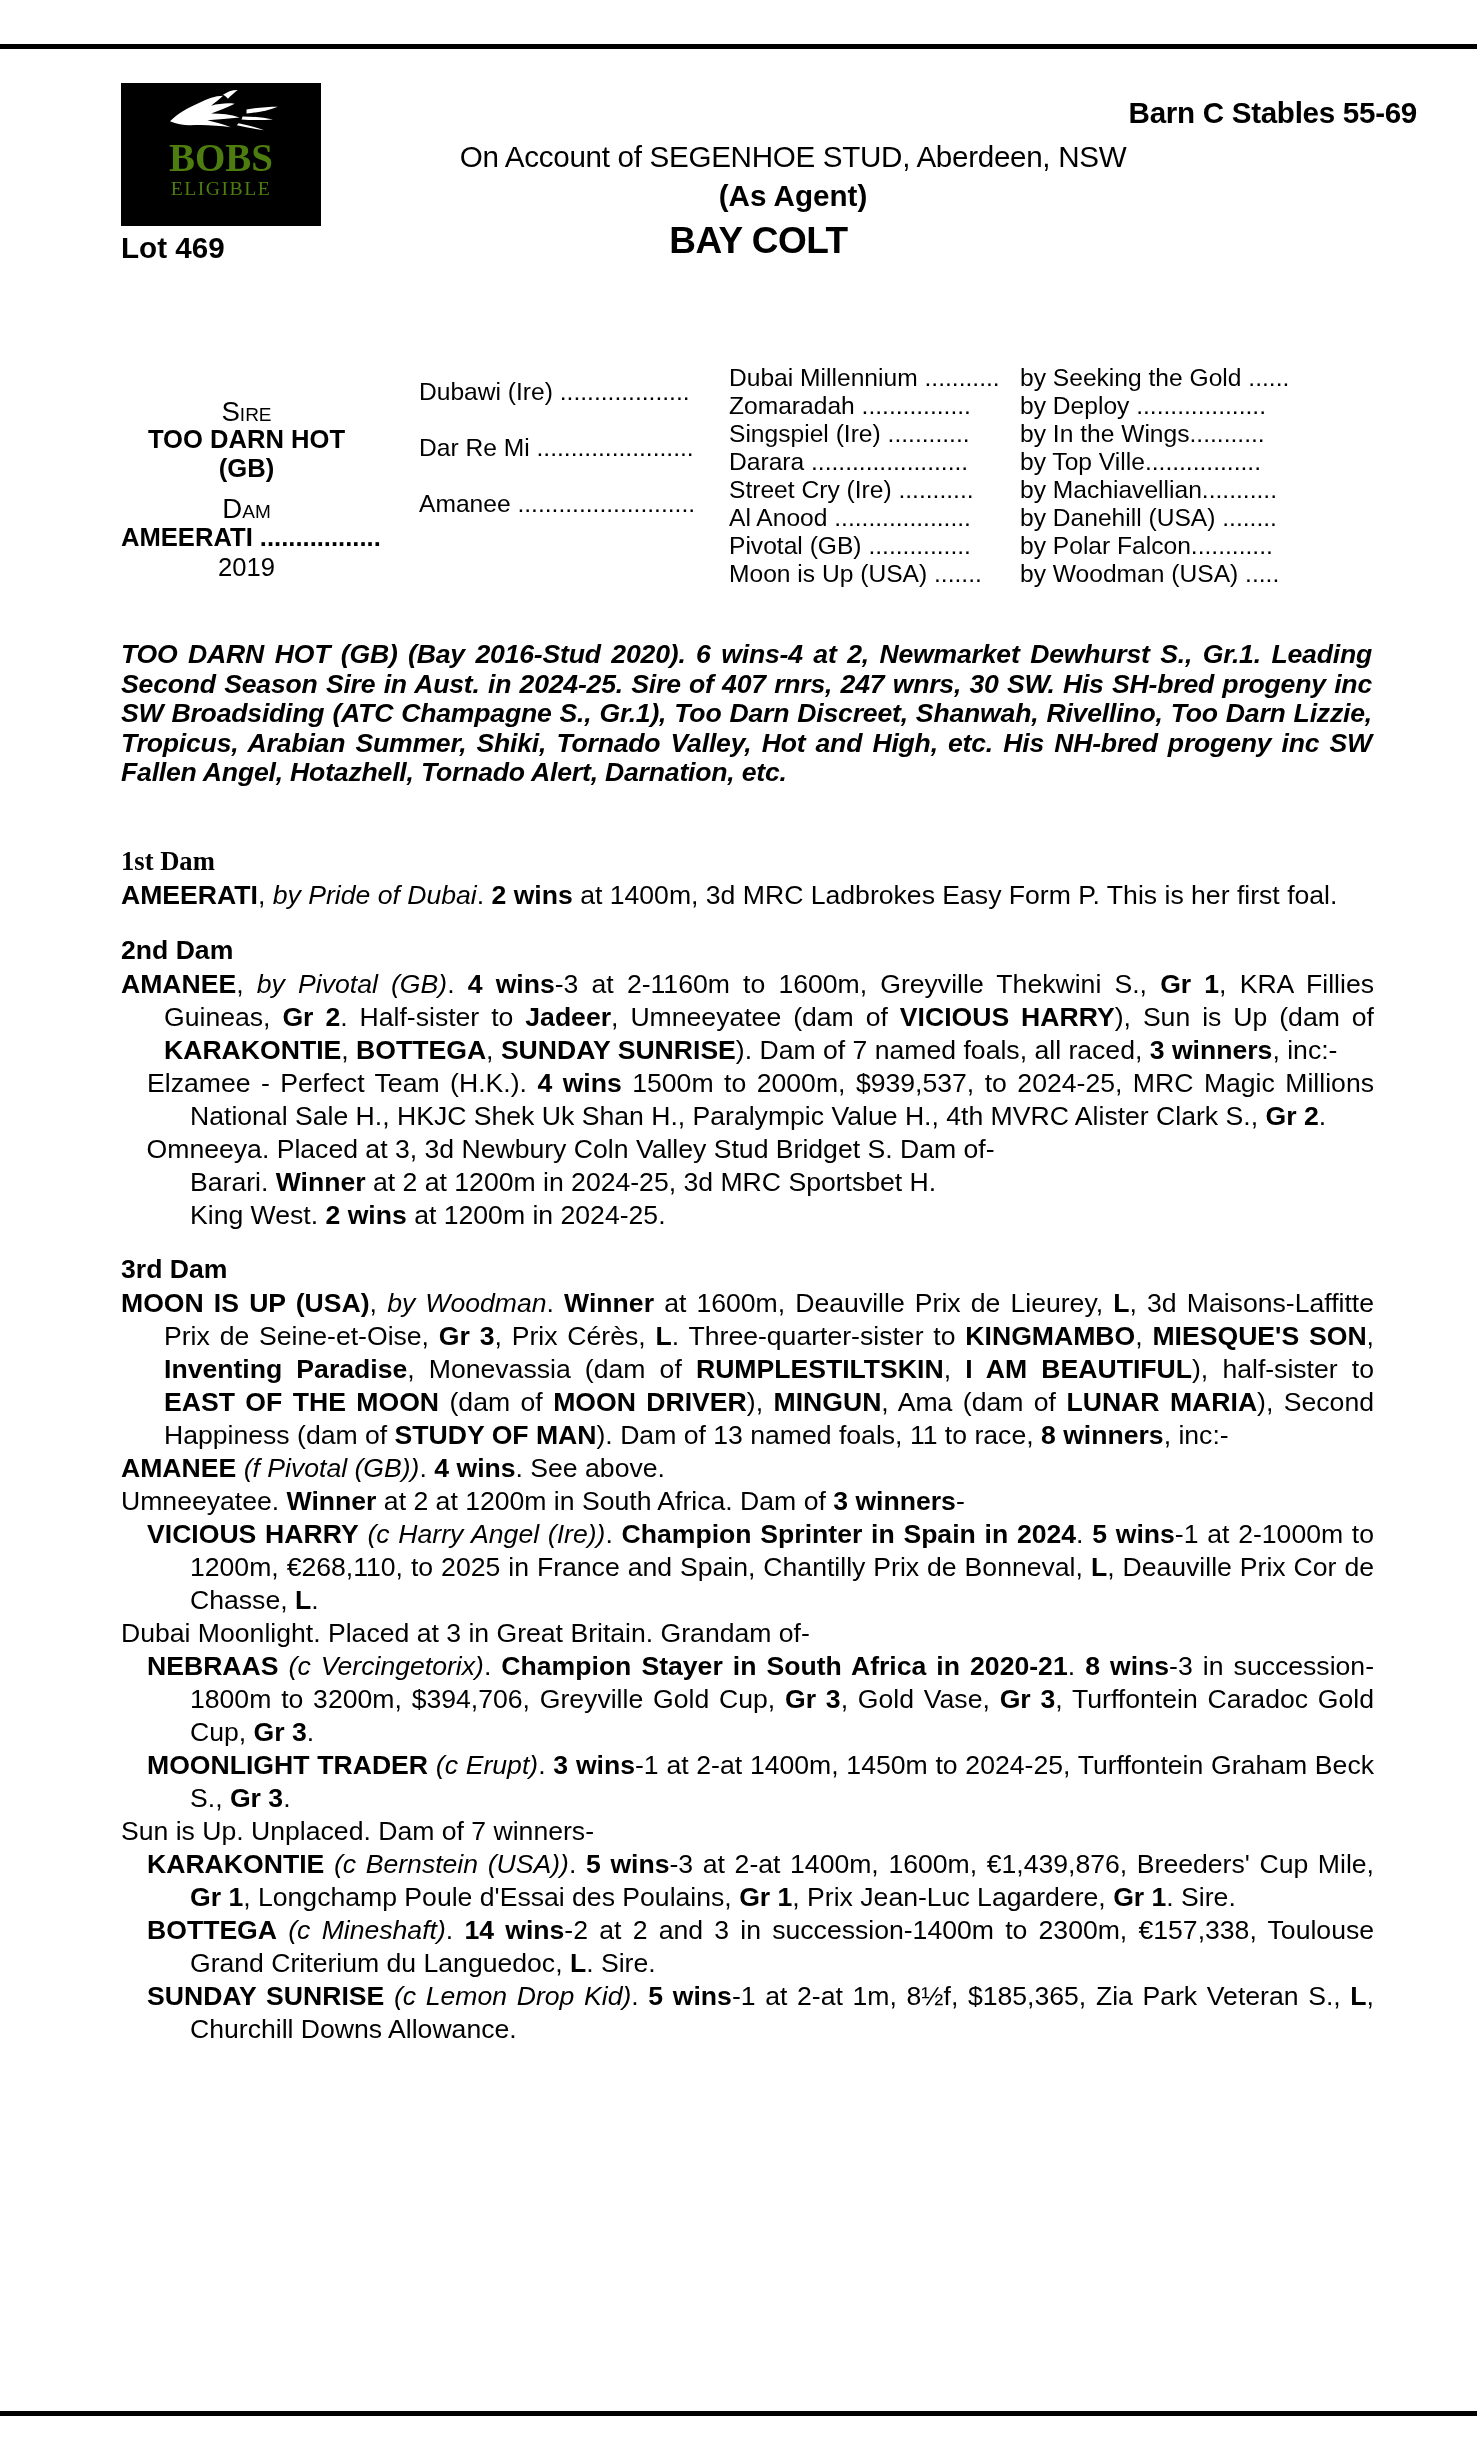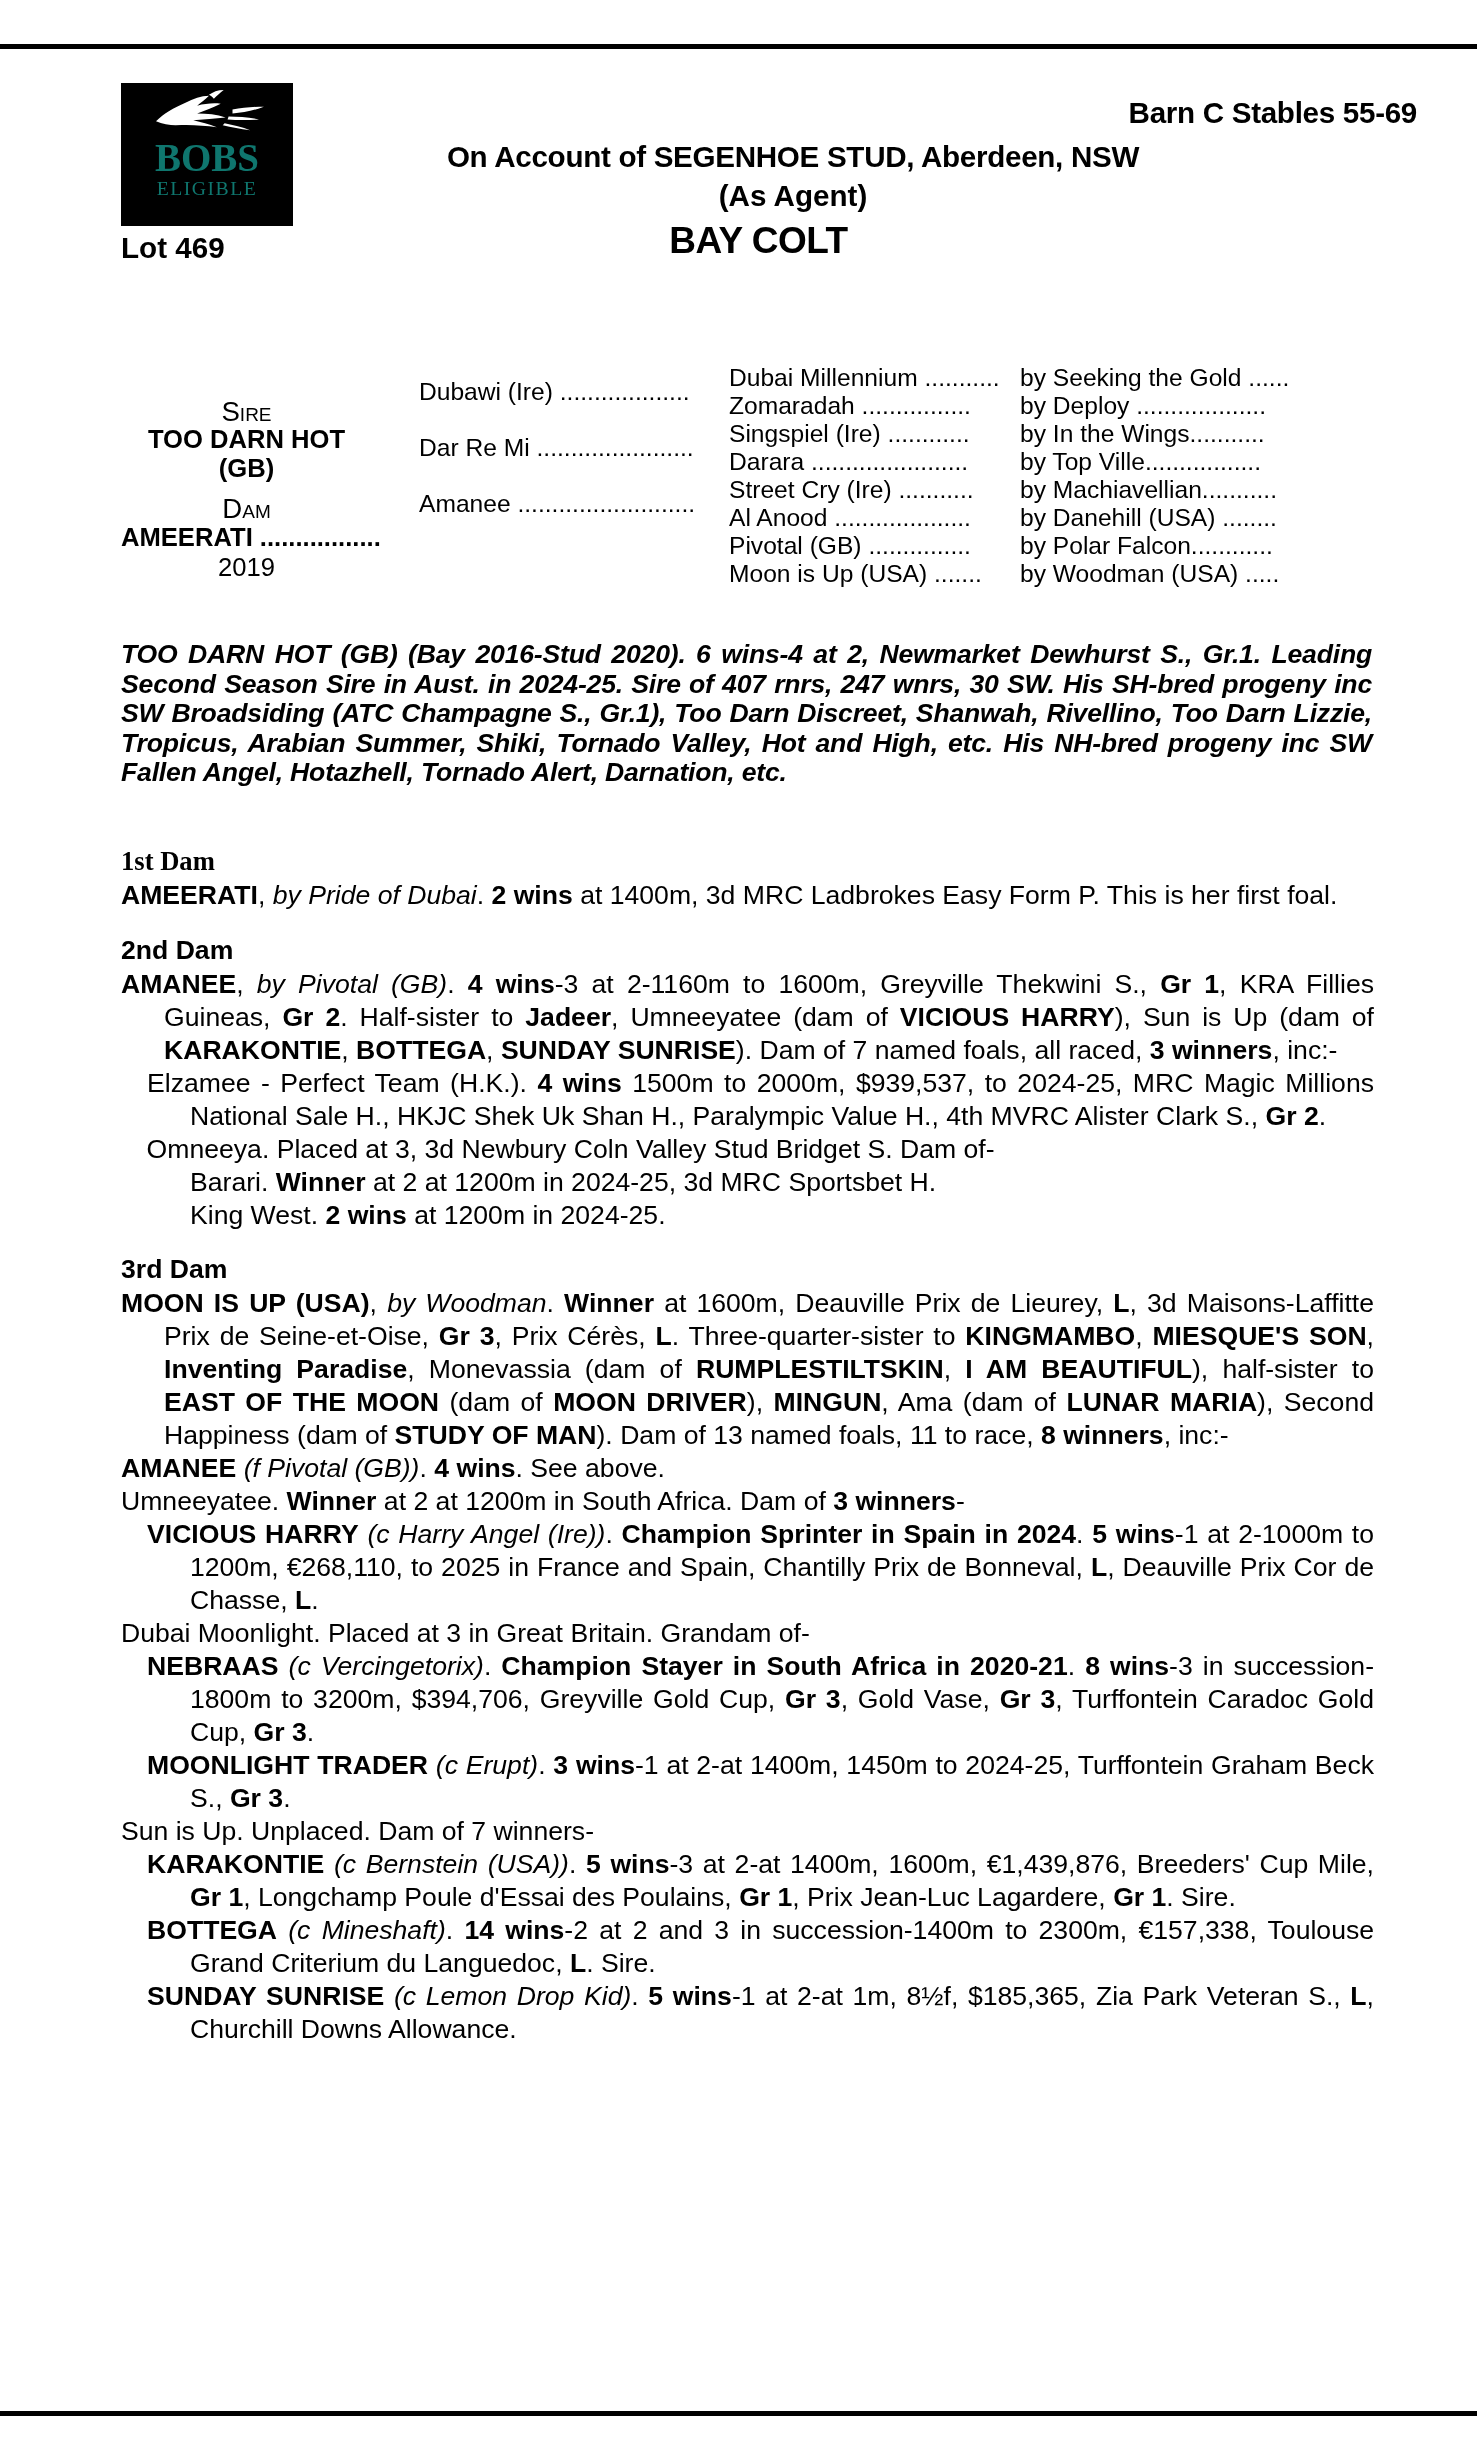--- a/index.html
+++ b/index.html
@@ -20,22 +20,22 @@
 
   .sheet {
     position:absolute; left:0; top:51px; width:1478px;
   }
 
   
   .header-block { position:relative; height:296px; }
 
   .bobs-logo {
     position:absolute; left:121px; top:31.5px;
-    width:172px; height:143px;
-    background:#000; color:#0f766e;
+    width:200px; height:143px;
+    background:#000; color:#4d7c0f;
     display:flex; flex-direction:column;
     align-items:center; justify-content:flex-start;
     padding-top:5.9px;
   }
   .bobs-horse { width:118px; height:51px; display:block; }
   .bobs-word {
     font-family:"Liberation Serif", serif;
     font-size:39px; font-weight:700; letter-spacing:0px;
     line-height:41px; margin-top:-2px;
   }
@@ -45,21 +45,21 @@
   }
 
   .barn-line {
     position:absolute; right:61px; top:45px;
     font-size:29.6px; font-weight:700; letter-spacing:-0.3px;
     font-stretch:condensed;
   }
   .account-line {
     position:absolute; left:0; top:89px; width:1478px;
     text-align:center;
-    font-size:29.6px; font-weight:700; letter-spacing:-0.3px;
+    font-size:29.6px; font-weight:400; letter-spacing:-0.3px;
     padding-left:108px;
   }
   .agent-line {
     position:absolute; left:0; top:128px; width:1478px;
     text-align:center;
     font-size:29.6px; font-weight:700;
     padding-left:108px;
   }
   .lot-line {
     position:absolute; left:121px; top:180px;

